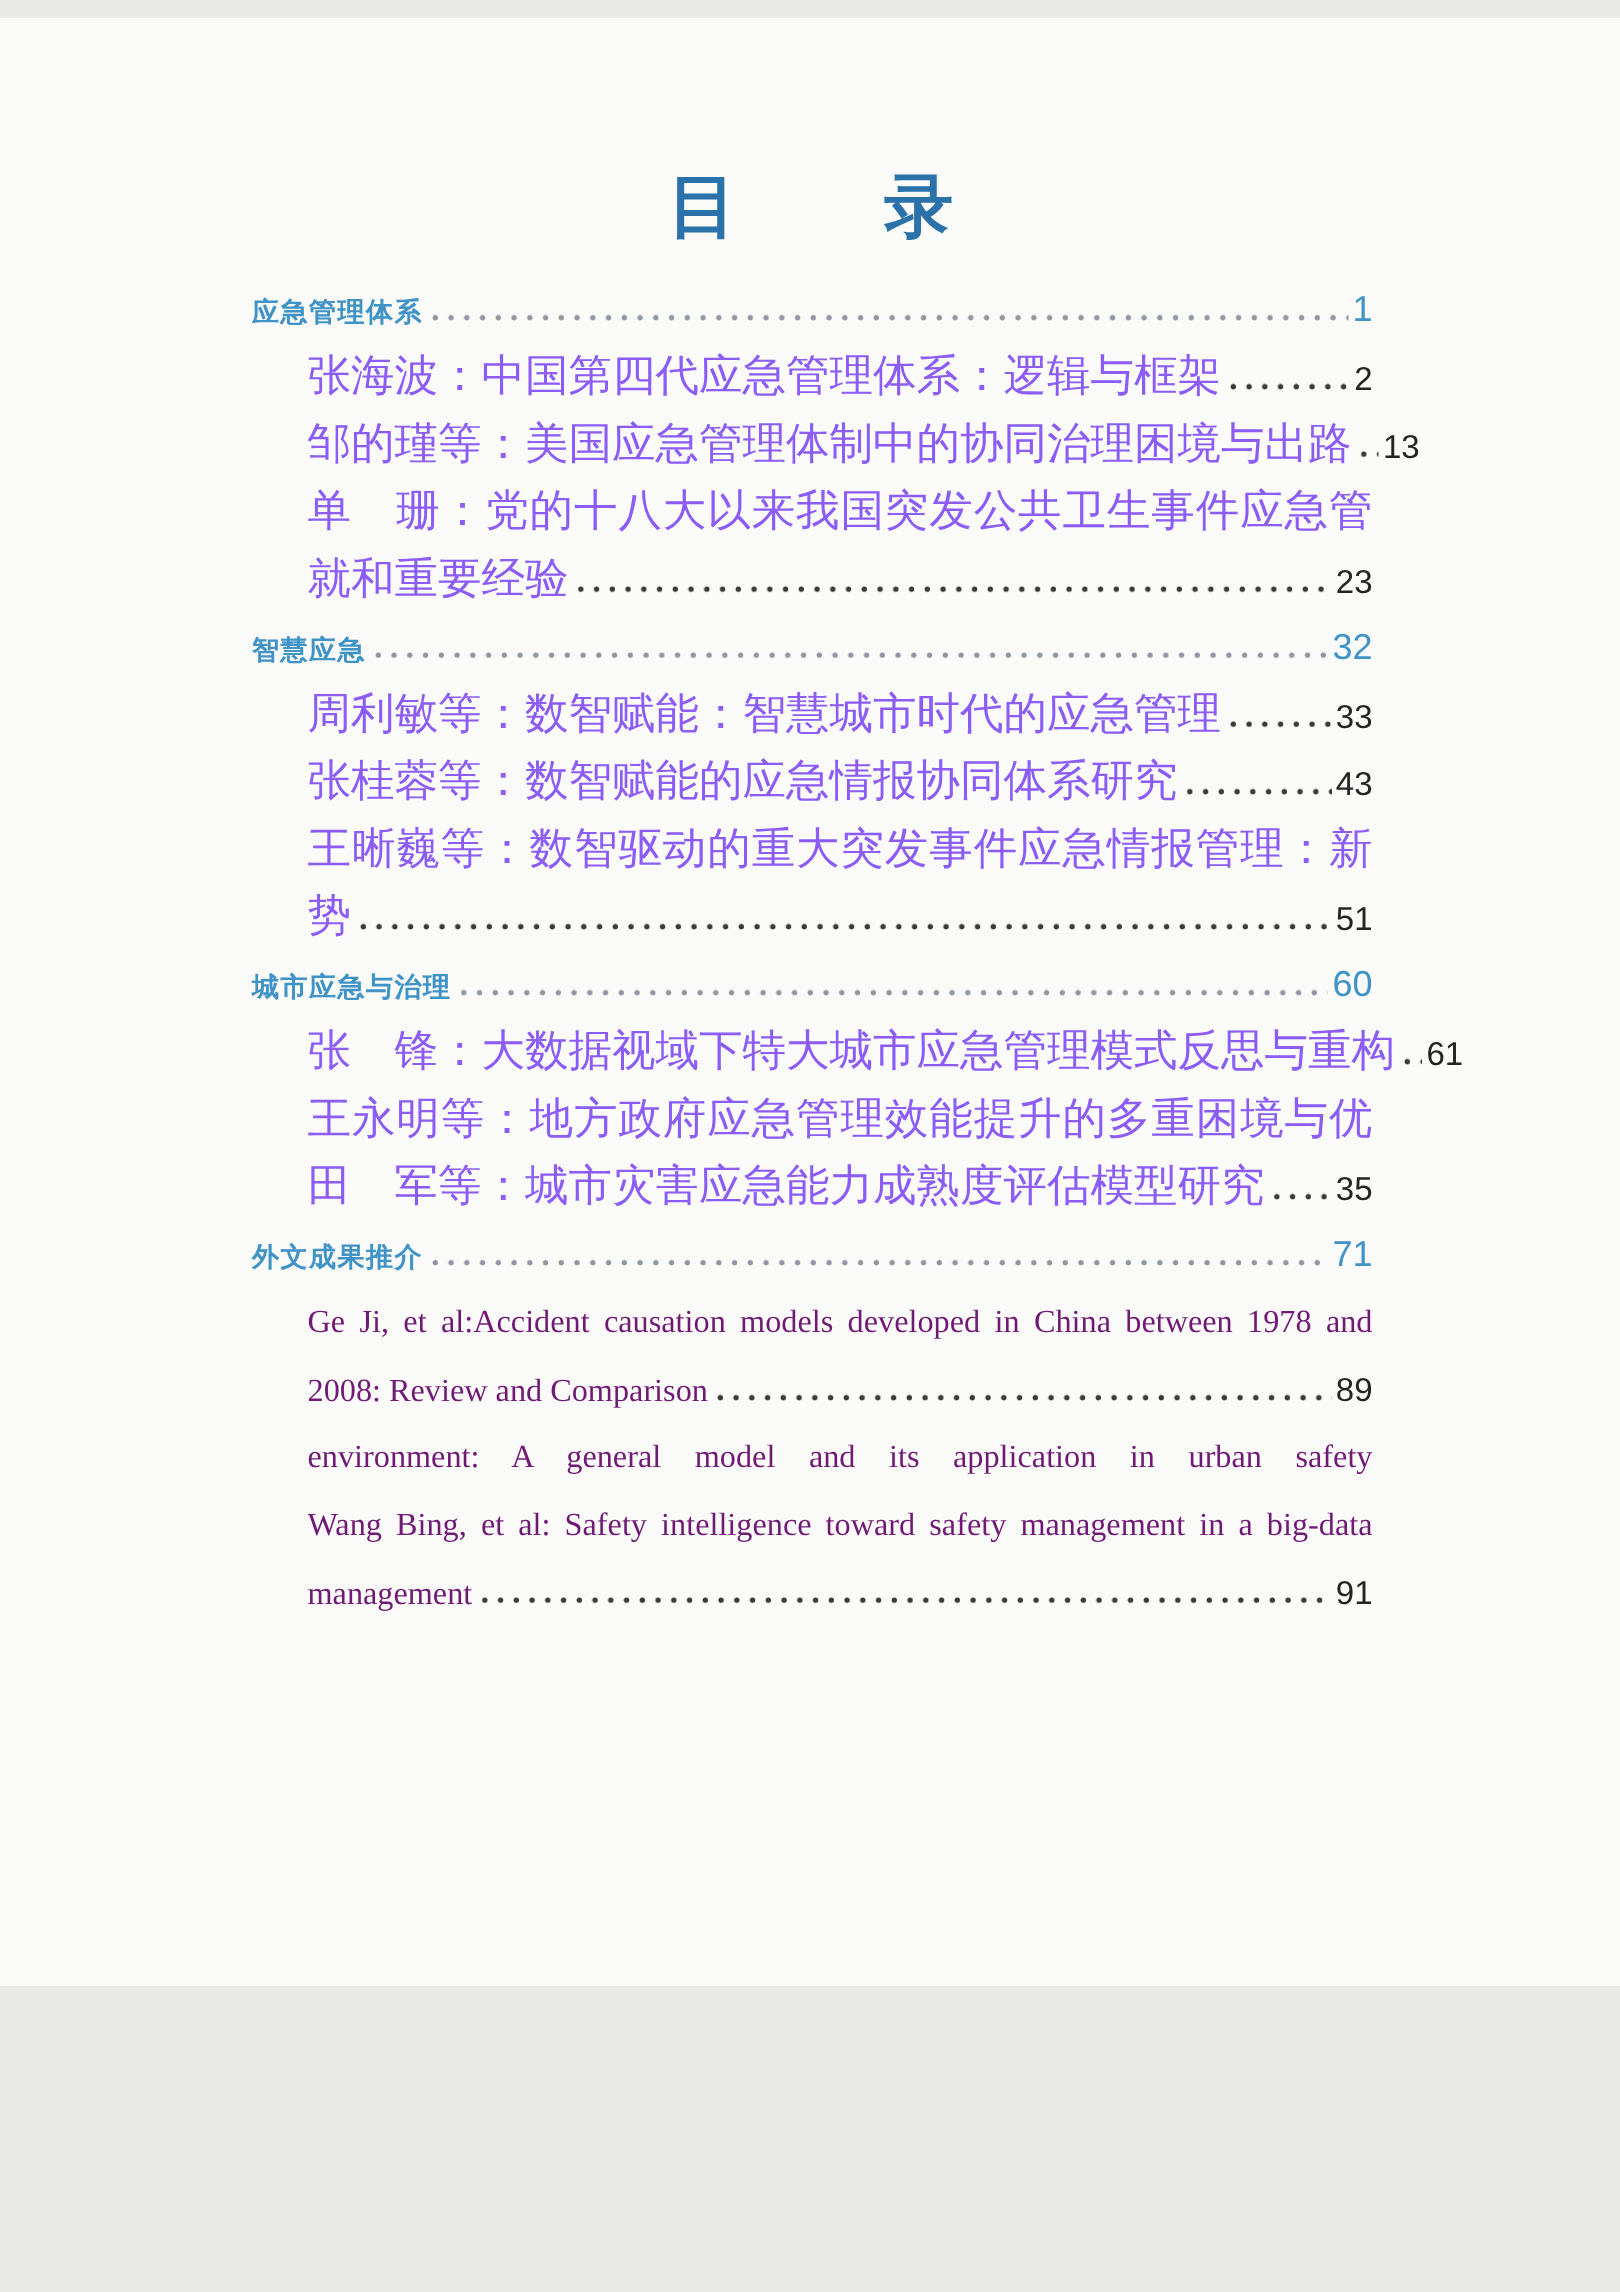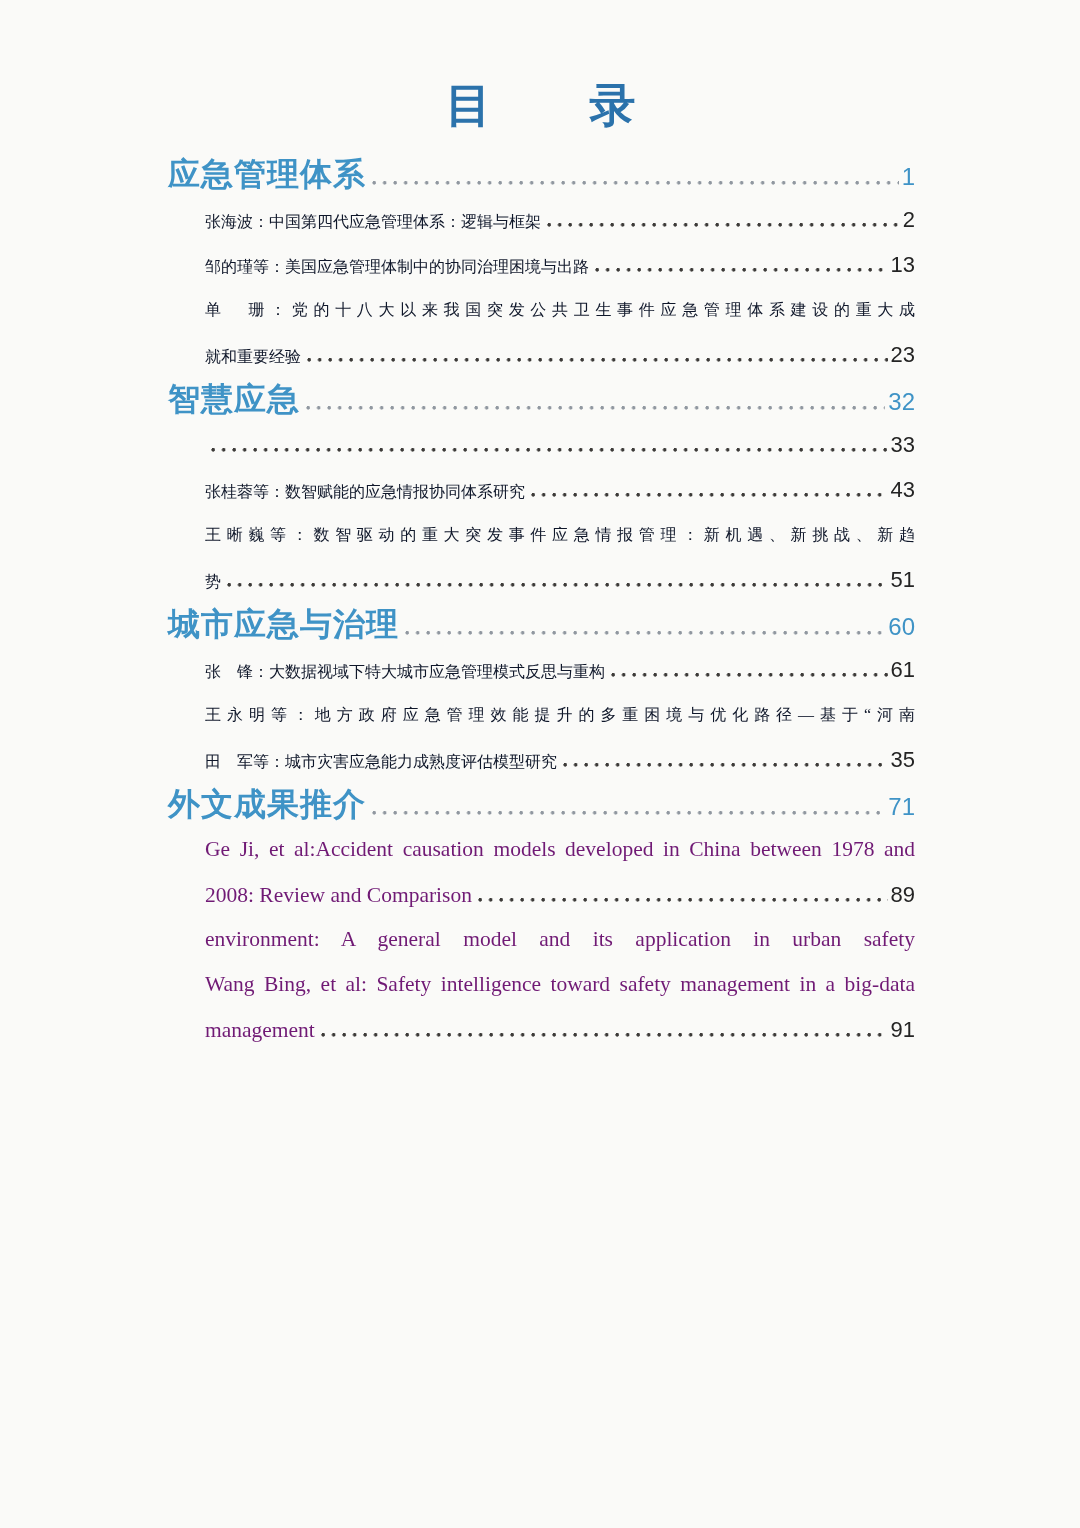--- a/index.html
+++ b/index.html
@@ -4,25 +4,25 @@
 <style>
   html, body {
     margin: 0;
     padding: 0;
     background: #e9e9e7;
     font-family: "Liberation Serif", "DejaVu Serif", serif;
   }
   .page {
     position: relative;
     width: 1080px;
-    height: 1528px;
-    margin: 0 auto;
+    height: 1312px;
+    margin: 12px auto;
     background: #fafaf8;
     box-sizing: border-box;
-    padding: 76px 165px 0 168px;
+    padding: 96px 165px 0 168px;
     overflow: hidden;
   }
   .doc-title {
     text-align: center;
     font-family: "Liberation Sans", "DejaVu Sans", sans-serif;
     font-weight: 700;
     font-size: 46px;
     line-height: 58px;
     color: #2b72ab;
     margin-bottom: 18px;
@@ -46,33 +46,33 @@
     background-size: 10.5px 5px;
     background-repeat: repeat-x;
     background-position: 0 bottom;
   }
   .section-row .leader {
     background-image: radial-gradient(circle at 2.2px 2.8px, #9097a0 1.5px, rgba(0,0,0,0) 2.1px);
   }
   .sec-title {
     font-family: "Liberation Sans", "DejaVu Sans", sans-serif;
     font-weight: 700;
-    font-size: 32px;
+    font-size: 18px;
     color: #3f93c6;
     letter-spacing: 1px;
   }
   .sec-page {
     font-family: "Liberation Sans", "DejaVu Sans", sans-serif;
     font-size: 24px;
     color: #3f93c6;
   }
   .entry-block { padding-left: 37px; }
   .entry-text, .wrap-line {
-    font-size: 16px;
-    color: #0f172a;
+    font-size: 29px;
+    color: #8b5cf6;
   }
   .entry-page {
     font-family: "Liberation Sans", "DejaVu Sans", sans-serif;
     font-size: 22px;
     color: #242424;
   }
   .wrap-line {
     height: 45px;
     line-height: 45px;
     text-align: justify;
@@ -118,20 +118,21 @@
       </div>
     </div>
 
     <div class="row section-row">
       <span class="sec-title">智慧应急</span>
       <span class="leader"></span>
       <span class="sec-page">32</span>
     </div>
     <div class="entry-block">
       <div class="row">
+        <span class="entry-text">周利敏等：数智赋能：智慧城市时代的应急管理</span>
         <span class="leader"></span>
         <span class="entry-page">33</span>
       </div>
     </div>
     <div class="entry-block">
       <div class="row">
         <span class="entry-text">张桂蓉等：数智赋能的应急情报协同体系研究</span>
         <span class="leader"></span>
         <span class="entry-page">43</span>
       </div>

